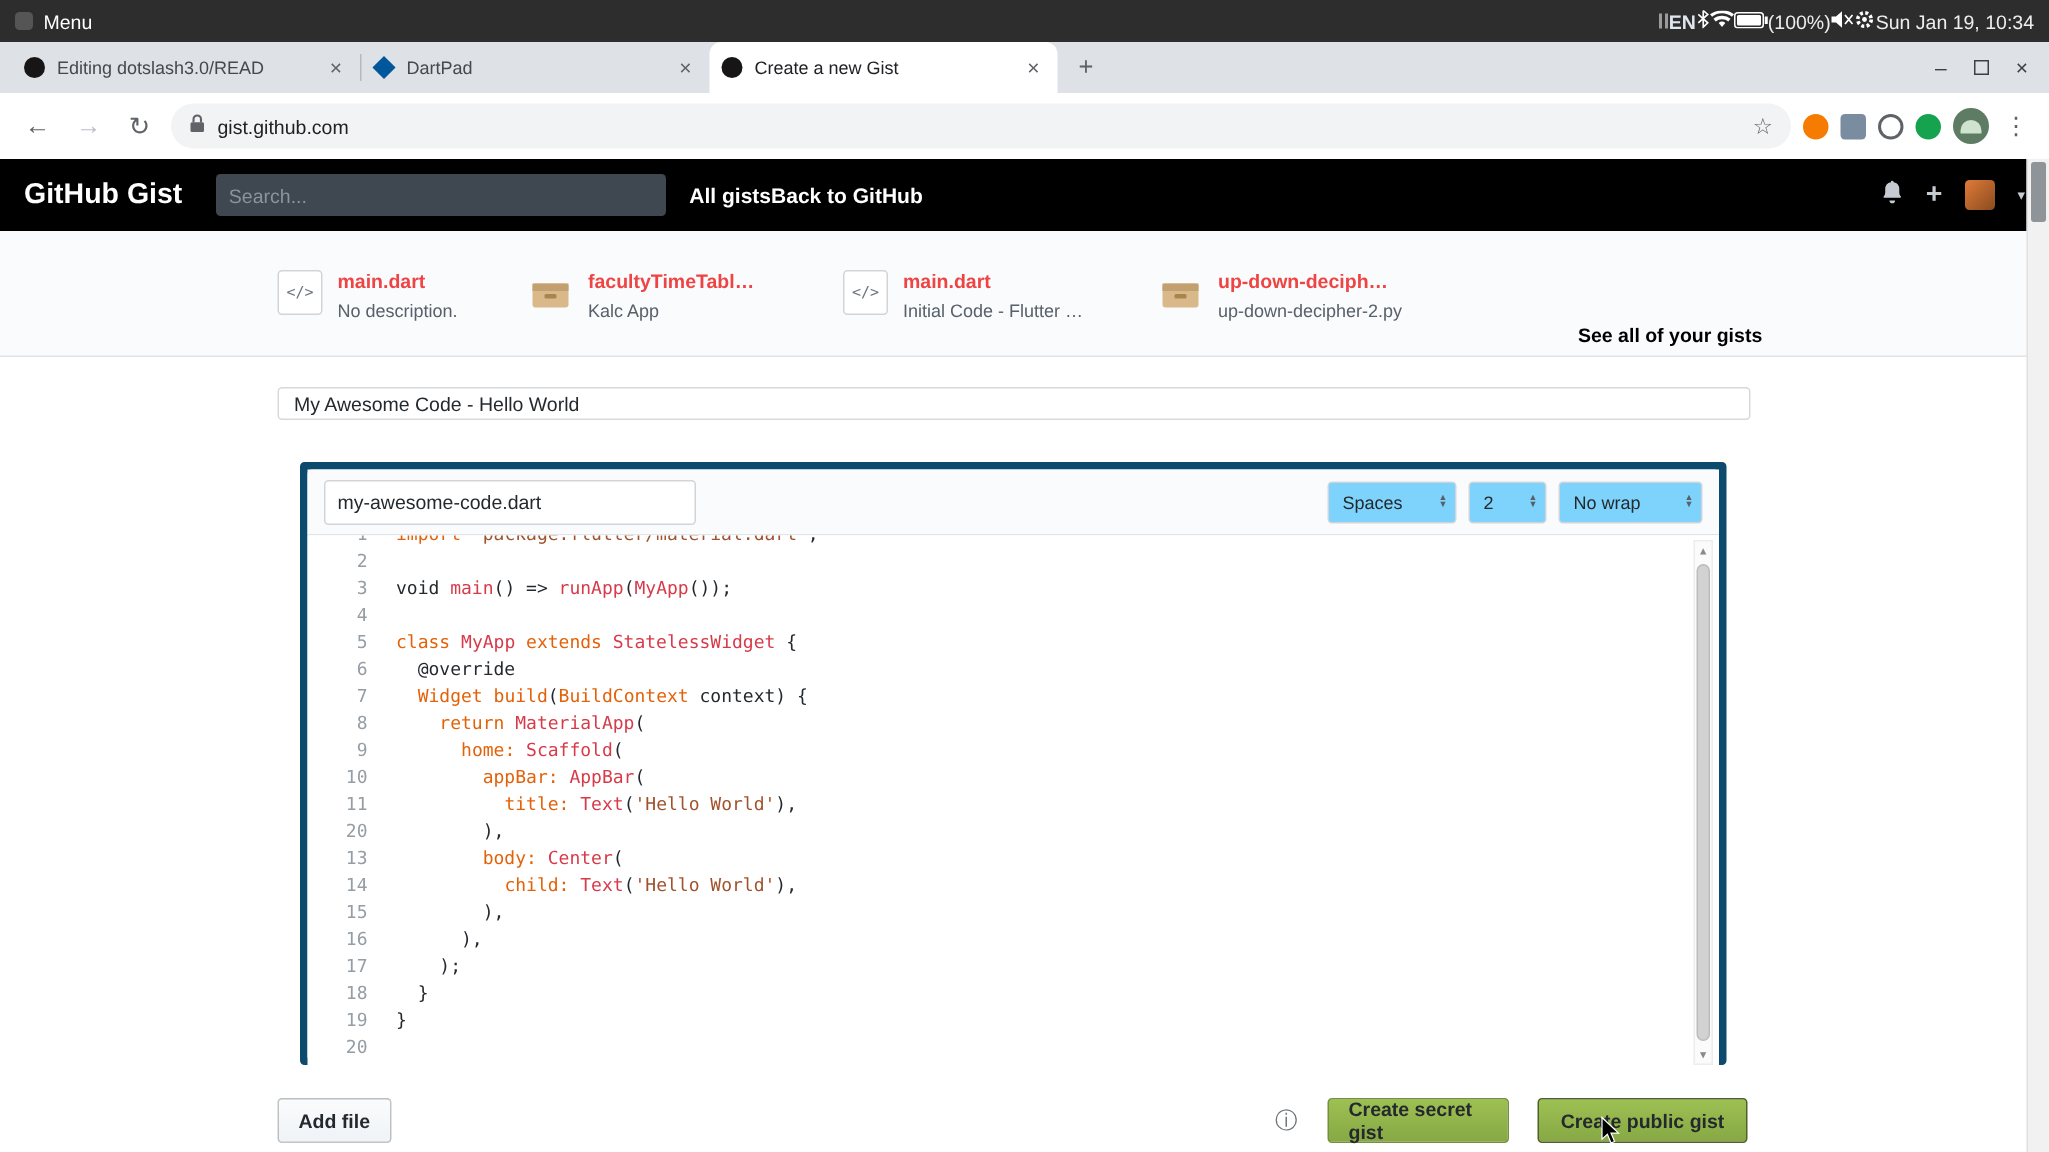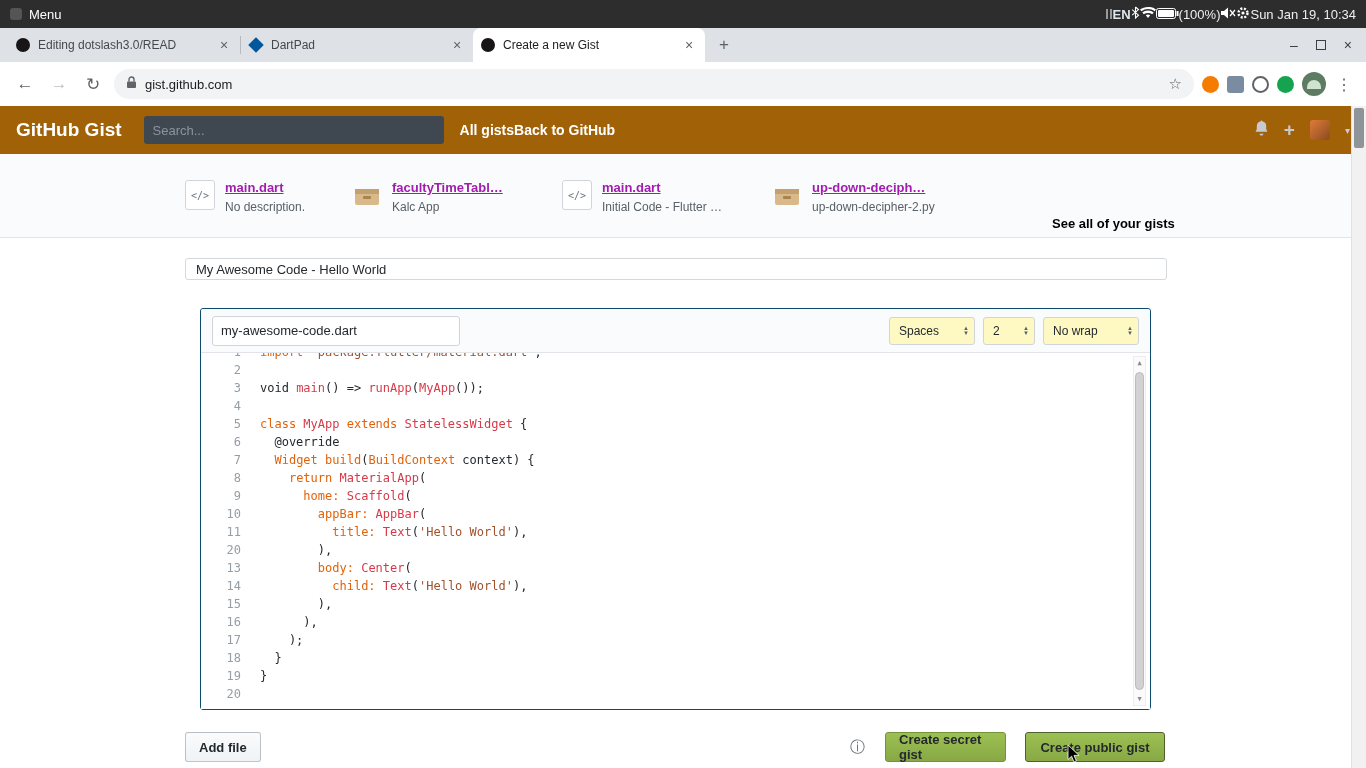--- a/index.html
+++ b/index.html
@@ -47,56 +47,56 @@
   .ext1 { background:#f57c00; }
   .ext2 { background:#7a8ca0; border-radius:3px; }
   .ext3 { background:#fff; border:2px solid #5f6368; }
   .ext4 { background:#15a350; }
   .profile { width:24px; height:24px; border-radius:50%; background:#5e7b63; position:relative; overflow:hidden; flex:none; }
   .profile::after { content:""; position:absolute; left:5px; top:8px; width:14px; height:9px;
                     background:#cfe3cf; border-radius:7px 7px 0 0; }
   .kebab { color:#5f6368; font-size:16px; width:20px; text-align:center; }
 
   
-  .ghheader { position:absolute; top:106px; left:0; width:1366px; height:48px; background:#a16207;
+  .ghheader { position:absolute; top:106px; left:0; width:1366px; height:48px; background:#000000;
               display:flex; align-items:center; padding:16px 16px; }
   .gh-logo { color:#fff; font-size:19px; font-weight:700; white-space:nowrap; }
   .gh-search { margin-left:22px; width:300px; height:28px; background:#3f4750; border:none; border-radius:3px;
                color:#d1d5da; padding:0 9px; font-size:13px; outline:none; font-family:"Liberation Sans",sans-serif; }
   .gh-search::placeholder { color:#8b949e; }
   .gh-nav { display:flex; gap:0; margin-left:16px; }
   .gh-nav span { color:#fff; font-weight:700; font-size:14px; }
   .gh-right { margin-left:auto; display:flex; align-items:center; gap:15px; }
   .gh-plus { color:#c6cbd1; font-size:19px; font-weight:bold; }
   .gh-avatar { width:20px; height:20px; border-radius:3px; background:linear-gradient(135deg,#e07b39,#8a4b1f); }
   .gh-caret { color:#c6cbd1; font-size:10px; }
 
   
   .strip { position:absolute; top:154px; left:0; width:1366px; height:84px; background:#fafbfc;
            border-bottom:1px solid #e1e4e8; }
   .gist-item { position:absolute; top:26px; display:flex; gap:10px; align-items:flex-start; }
   .gicon-code { width:30px; height:30px; border:1px solid #d1d5da; border-radius:3px; background:#fff;
                 display:flex; align-items:center; justify-content:center; color:#6a737d;
                 font-family:"DejaVu Sans Mono",monospace; font-size:10px; }
-  .gist-name { color:#a21caf; font-weight:700; font-size:13px;text-decoration:underline; }
+  .gist-name { color:#ef4444; font-weight:700; font-size:13px; }
   .gist-desc { color:#586069; font-size:12px; margin-top:5px; }
   .see-all { position:absolute; left:1052px; top:38px; color:#000000; font-weight:700; font-size:13px;margin-top:24px; }
 
   
   .desc-input { position:absolute; left:185px; top:258px; width:982px; height:22px; border:1px solid #d6d9dc;
                 border-radius:3px; padding:0 10px; font-size:13px; color:#24292e; outline:none;
                 font-family:"Liberation Sans",sans-serif; background:#fff; }
-  .panel { position:absolute; left:200px; top:308px; width:951px; height:402px; border:1px solid #0c4a6e;
+  .panel { position:absolute; left:200px; top:308px; width:951px; height:402px; border:5px solid #0c4a6e;
            border-radius:3px; background:#fff; }
   .panel-head { height:44px; background:#fafbfc; border-bottom:1px solid #e1e4e8; display:flex;
                 align-items:center; padding:0 11px; gap:8px; border-radius:3px 3px 0 0; }
   .fname { width:248px; height:30px; border:1px solid #d1d5da; border-radius:3px; padding:0 8px;
            font-size:13px; color:#24292e; outline:none; font-family:"Liberation Sans",sans-serif; }
   .head-spacer { flex:1; }
-  .sel { height:28px; border:1px solid #d1d5da; border-radius:3px; background:#fef9c3; position:relative;
+  .sel { height:28px; border:1px solid #d1d5da; border-radius:3px; background:#7dd3fc; position:relative;
          display:flex; align-items:center; padding:0 24px 0 9px; font-size:12px; color:#24292e; }
   .sel .arr { position:absolute; right:5px; top:50%; transform:translateY(-50%); display:flex;
               flex-direction:column; font-size:6px; line-height:5px; color:#586069; }
   .sel.w1{ width:86px; } .sel.w2{ width:52px; } .sel.w3{ width:96px; }
 
   
   .editor { position:relative; height:356px; overflow:hidden; background:#fff;
             font-family:"DejaVu Sans Mono",monospace; }
   .code-lines { position:absolute; left:0; top:0; right:22px; }
   .cm-line { display:flex; line-height:18px; font-size:12px; }

